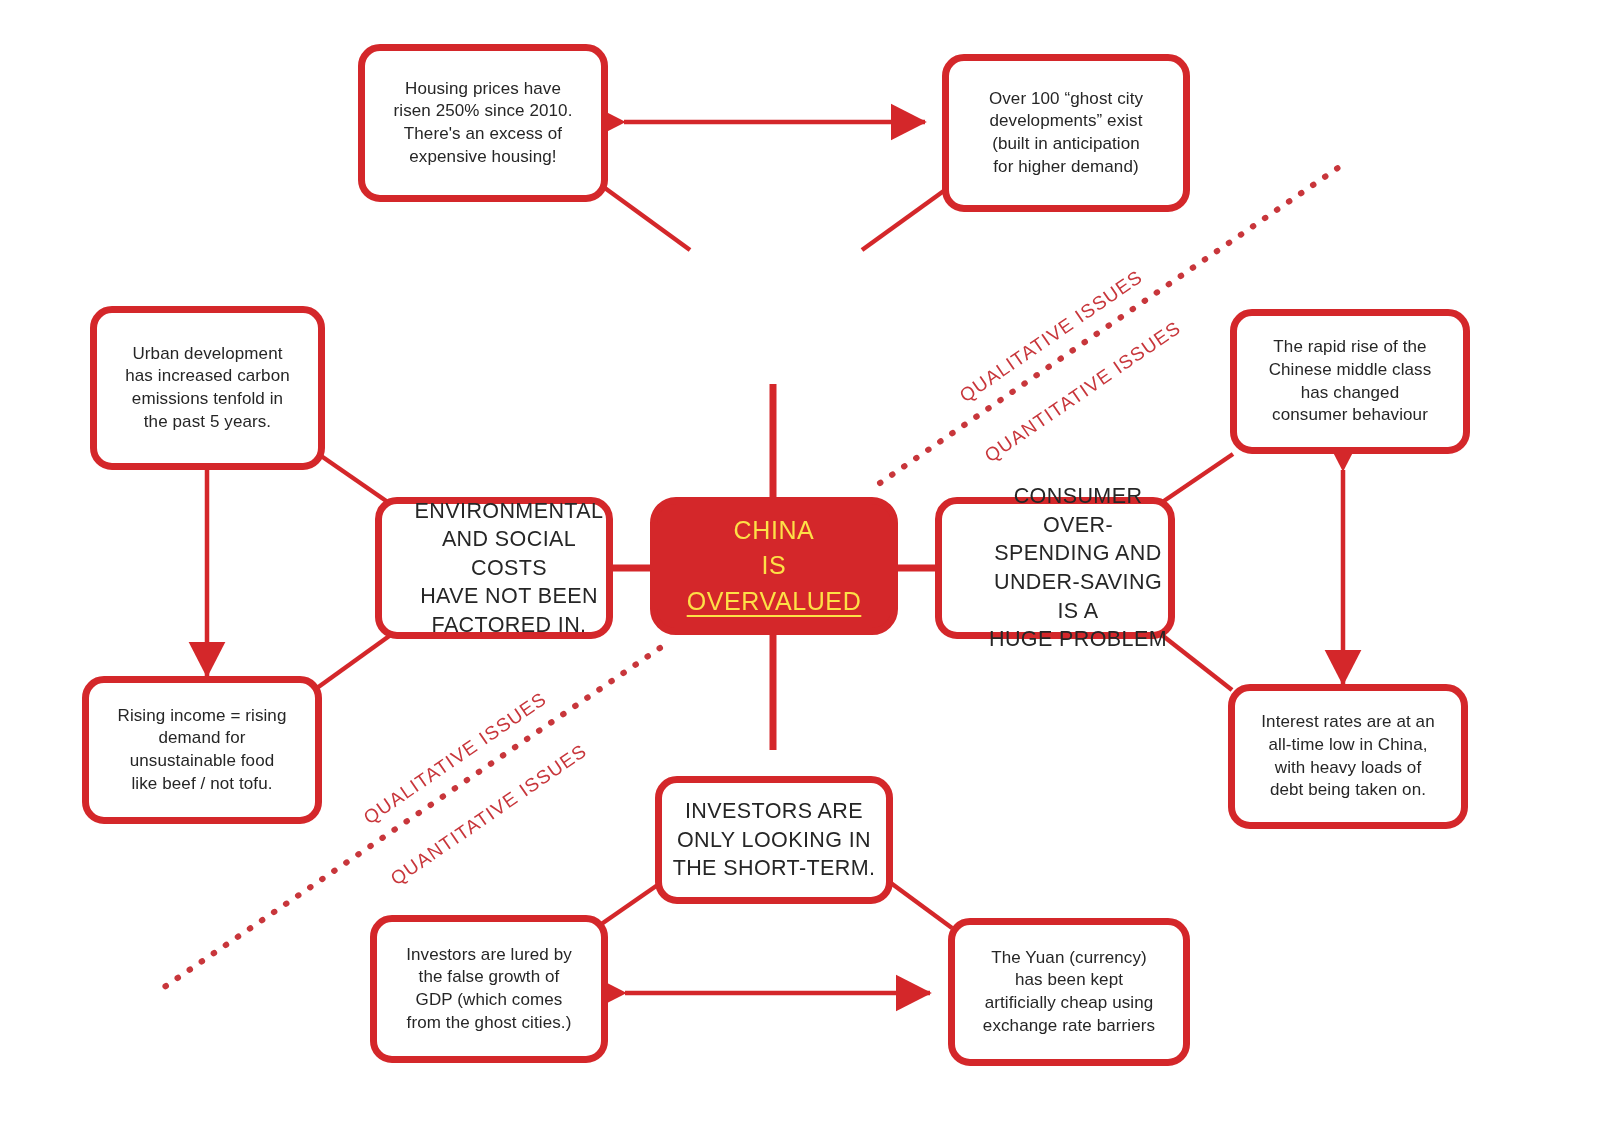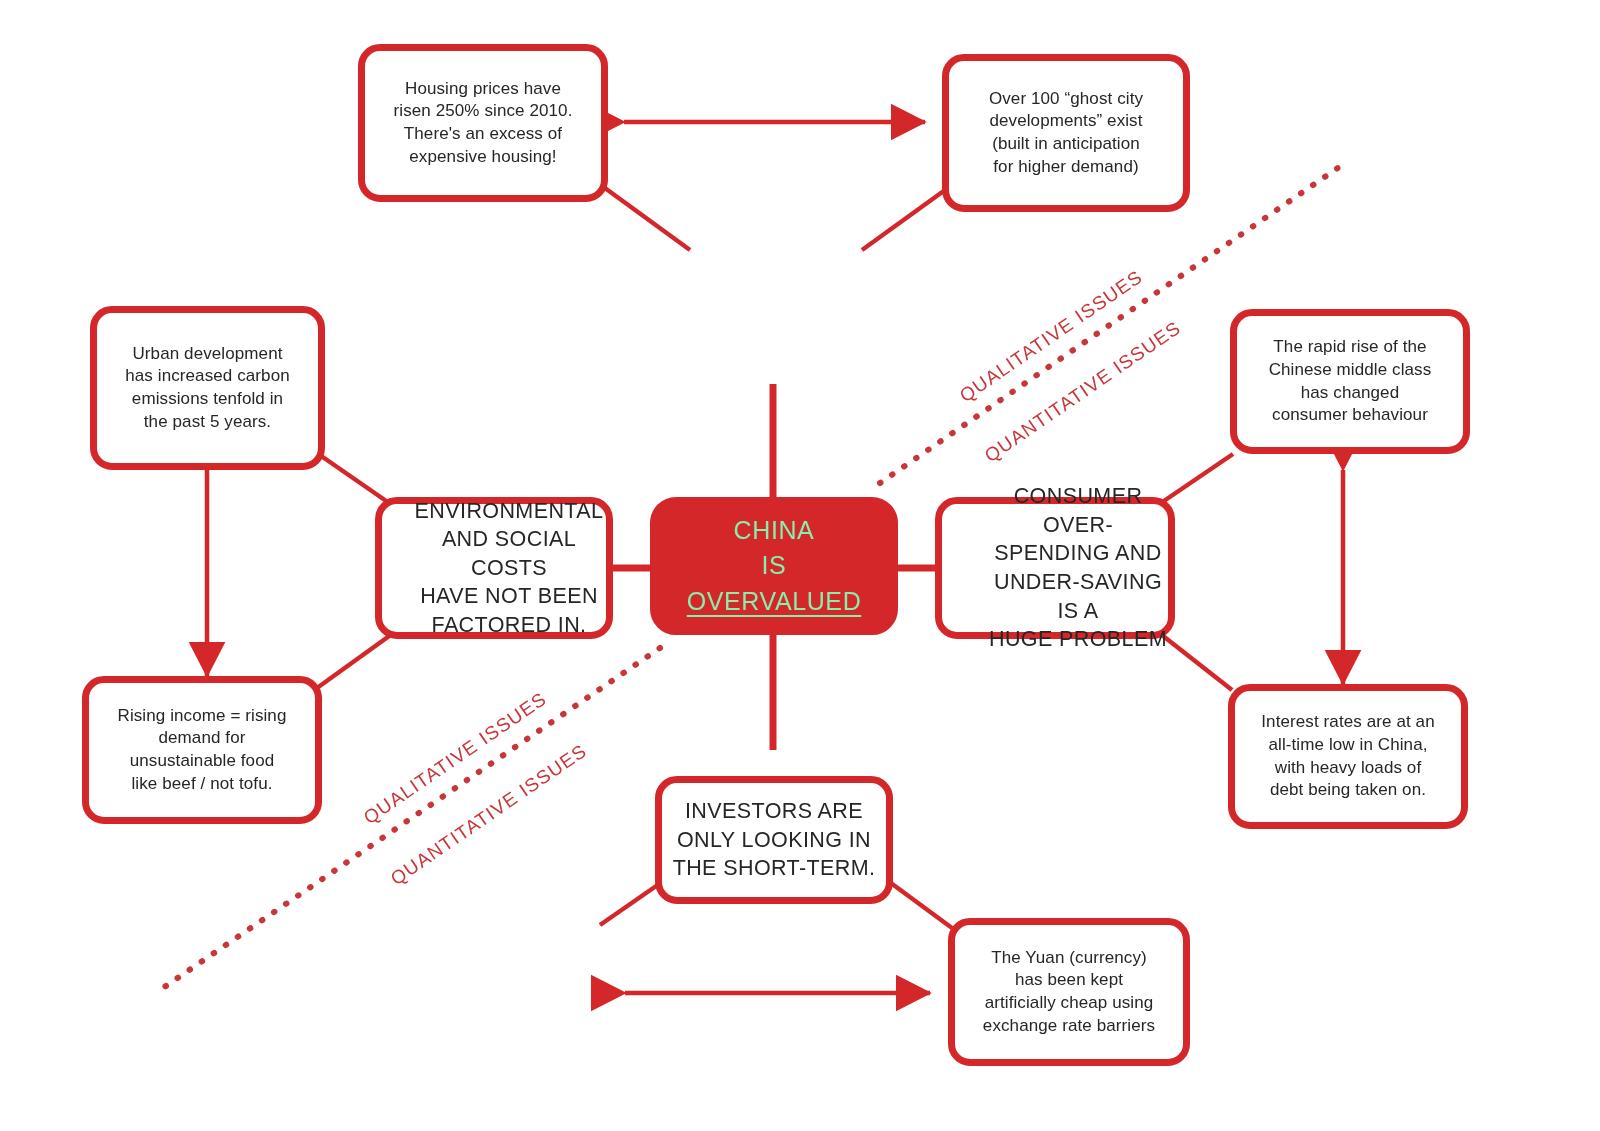--- a/index.html
+++ b/index.html
@@ -50,21 +50,21 @@
     font-size: 17px;
     letter-spacing: 0.1px;
   }
   .branch {
     font-size: 21.5px;
     letter-spacing: 0.4px;
   }
   #center-node {
     background: #D4272A;
     border-color: #D4272A;
-    color: #86efac;
+    color: #fde047;
     border-radius: 26px;
     font-size: 25px;
     letter-spacing: 0.6px;
     z-index: 6;
   }
   #center-node .txt { line-height: 1.42; }
   #center-node .u { text-decoration: underline; text-underline-offset: 5px; }
 
   
   .diag-label {
@@ -179,20 +179,26 @@
 with heavy loads of
 debt being taken on.</span>
   </div>
 
   <div class="node branch" id="branch-bottom" style="left:655px; top:776px; width:238px; height:128px;">
     <span class="txt">INVESTORS ARE
 ONLY LOOKING IN
 THE SHORT-TERM.</span>
   </div>
 
+  <div class="node leaf" id="leaf-bottom-left" style="left:370px; top:915px; width:238px; height:148px;">
+    <span class="txt">Investors are lured by
+the false growth of
+GDP (which comes
+from the ghost cities.)</span>
+  </div>
 
   <div class="node leaf" id="leaf-bottom-right" style="left:948px; top:918px; width:242px; height:148px;">
     <span class="txt">The Yuan (currency)
 has been kept
 artificially cheap using
 exchange rate barriers</span>
   </div>
 
   <div class="diag-label" style="left:968px; top:385px; transform: rotate(-34.5deg);">
     <span>QUALITATIVE ISSUES</span>

